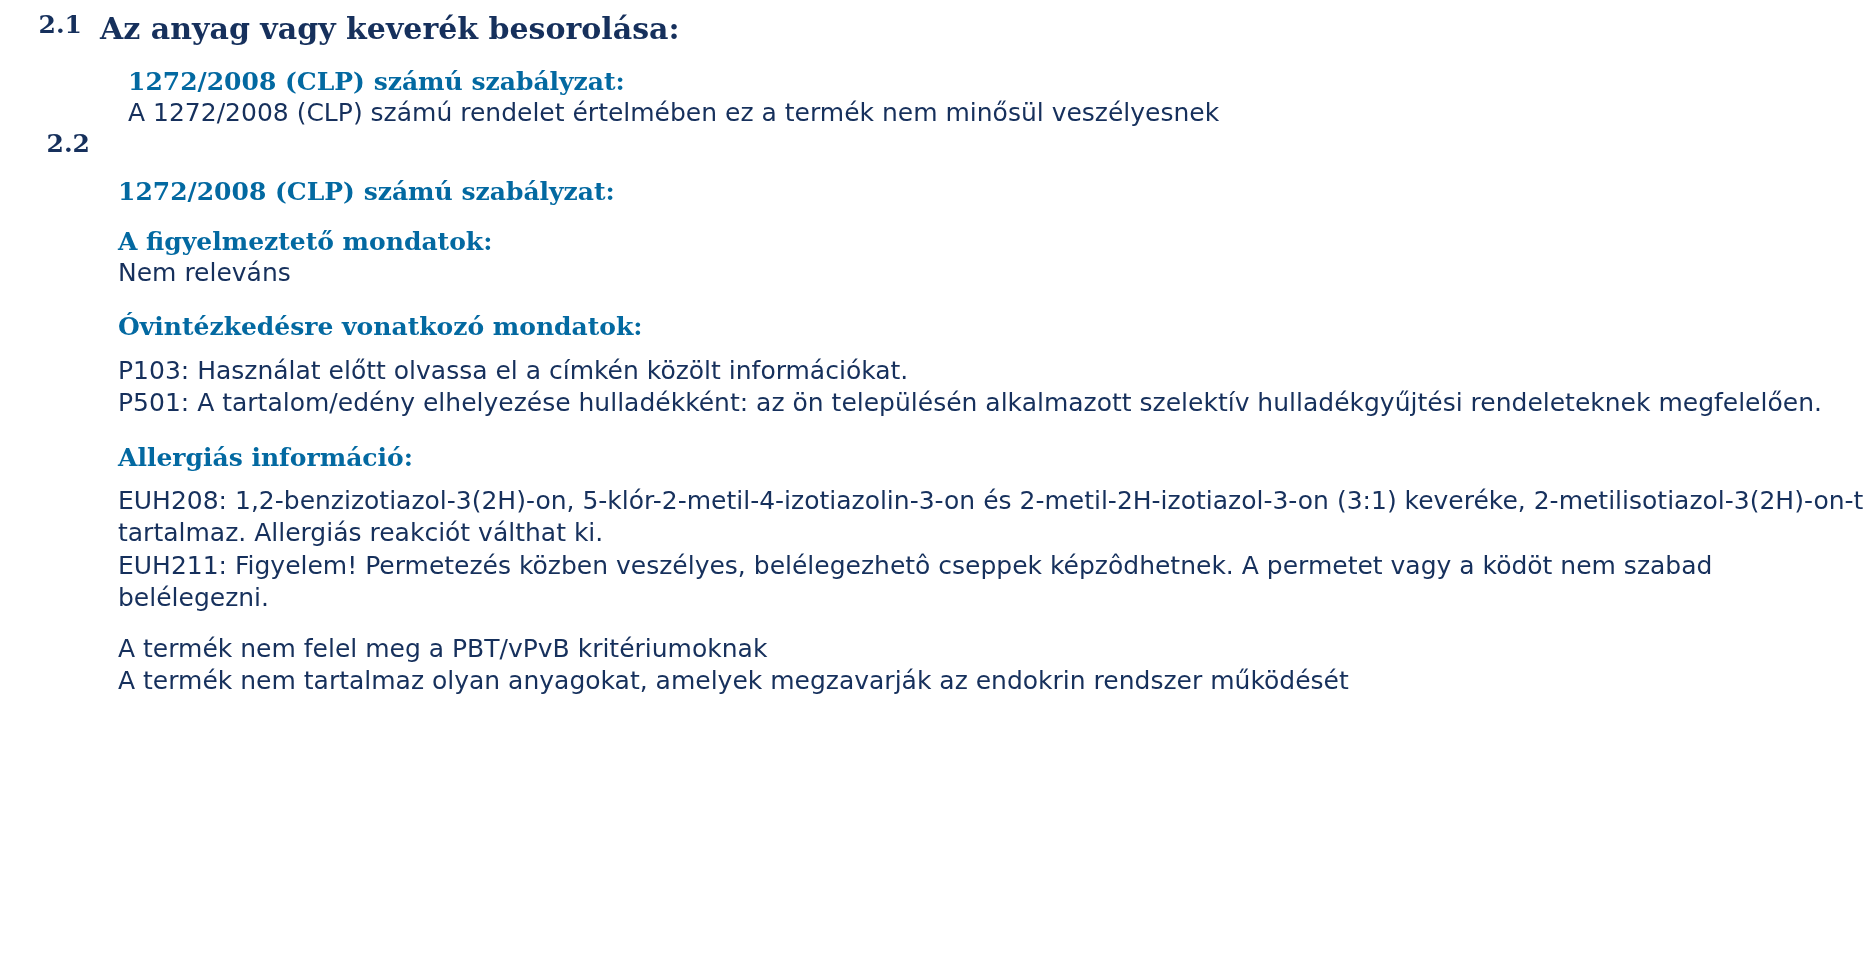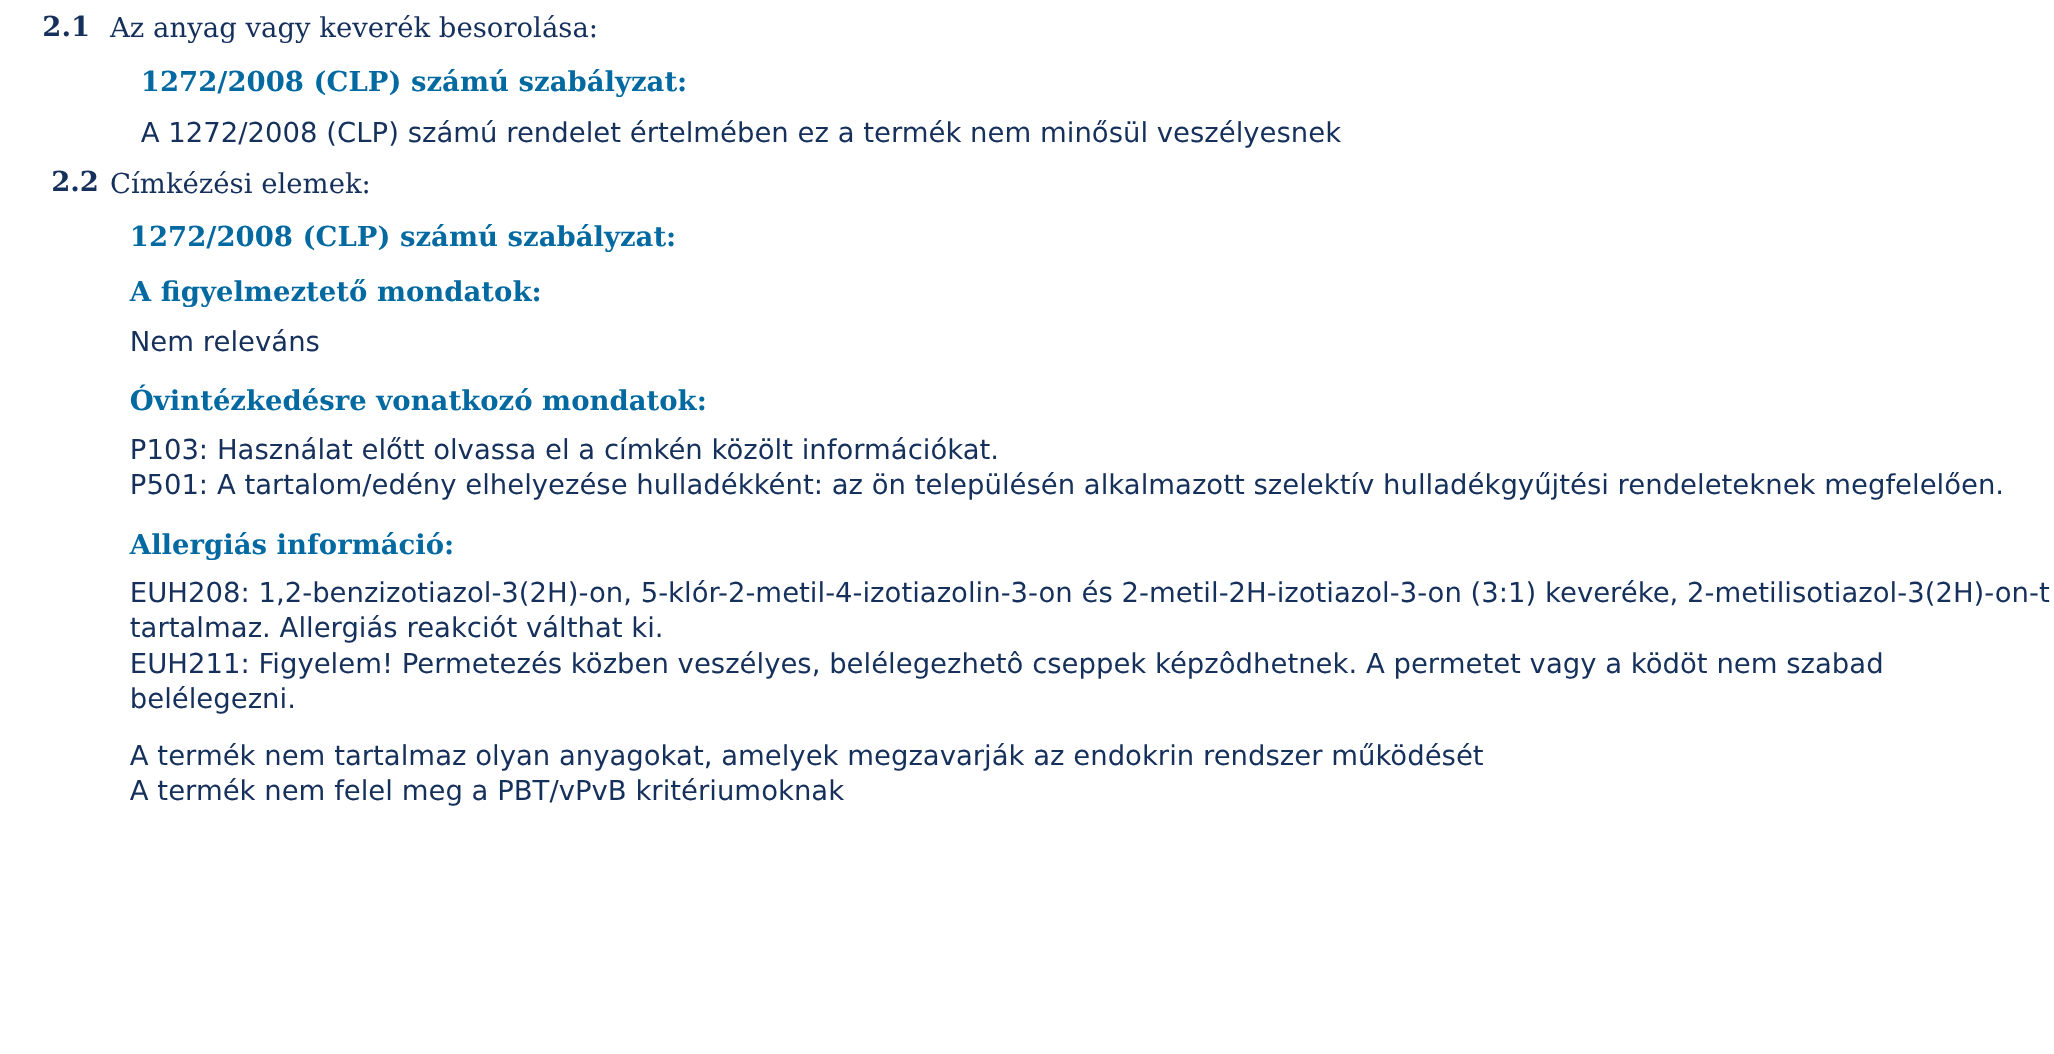--- a/index.html
+++ b/index.html
@@ -32,22 +32,22 @@
     box-sizing: border-box;
     font-weight: bold;
     font-size: 25px;
     color: #16305c;
     font-family: "DejaVu Serif", serif;
   }
   .num.indent-22 {
     padding-right: 10px;
   }
   .heading-bold {
-    font-weight: normal;
-    font-size: 25px;
+    font-weight: bold;
+    font-size: 30px;
     font-family: "DejaVu Serif", serif;
     color: #16305c;
     line-height: 1.25;
   }
   .sub-bold {
     font-weight: bold;
     font-size: 25px;
     font-family: "DejaVu Serif", serif;
     color: #0369a1;
     line-height: 1.25;
@@ -59,21 +59,21 @@
     line-height: 1.3;
     font-weight: normal;
   }
   .pad-left-118 {
     margin-left: 118px;
   }
   .pad-left-128 {
     margin-left: 128px;
   }
   .mt-18 { margin-top: 18px; }
-  .mt-14 { margin-top: 14px; }
+  .mt-14 { margin-top: 0; }
   .mt-12 { margin-top: 12px; }
   .mt-22 { margin-top: 22px; }
   .block-lines p {
     margin: 0;
   }
   .wrap-indent {
     max-width: 1760px;
   }
 </style>
 </head>
@@ -85,21 +85,20 @@
     <div class="num">2.1</div>
     <div class="heading-bold">Az anyag vagy keverék besorolása:</div>
   </div>
 
   <div class="sub-bold pad-left-128 mt-18">1272/2008 (CLP) számú szabályzat:</div>
 
   <div class="body-text pad-left-128 mt-14 wrap-indent">A 1272/2008 (CLP) számú rendelet értelmében ez a termék nem minősül veszélyesnek</div>
 
   <div class="row mt-14">
     <div class="num indent-22">2.2</div>
-    <div class="heading-bold">Címkézési elemek:</div>
   </div>
 
   <div class="sub-bold pad-left-118 mt-18">1272/2008 (CLP) számú szabályzat:</div>
 
   <div class="sub-bold pad-left-118 mt-18">A figyelmeztető mondatok:</div>
   <div class="body-text pad-left-118 mt-14 block-lines">
     <p>Nem releváns</p>
   </div>
 
   <div class="sub-bold pad-left-118 mt-22">Óvintézkedésre vonatkozó mondatok:</div>
@@ -109,17 +108,17 @@
   </div>
 
   <div class="sub-bold pad-left-118 mt-22">Allergiás információ:</div>
   <div class="body-text pad-left-118 mt-12 block-lines wrap-indent">
     <p>EUH208: 1,2-benzizotiazol-3(2H)-on, 5-klór-2-metil-4-izotiazolin-3-on és 2-metil-2H-izotiazol-3-on (3:1) keveréke, 2-metilisotiazol-3(2H)-on-t tartalmaz. Allergiás reakciót válthat ki.</p>
     <p>EUH211: Figyelem! Permetezés közben veszélyes, belélegezhetô cseppek képzôdhetnek. A permetet vagy a ködöt nem szabad belélegezni.</p>
   </div>
 
 
   <div class="body-text pad-left-118 mt-18 block-lines wrap-indent">
+    <p>A termék nem felel meg a PBT/vPvB kritériumoknak</p>
     <p>A termék nem tartalmaz olyan anyagokat, amelyek megzavarják az endokrin rendszer működését</p>
-    <p>A termék nem felel meg a PBT/vPvB kritériumoknak</p>
   </div>
 
 </div>
 
 </body></html>

